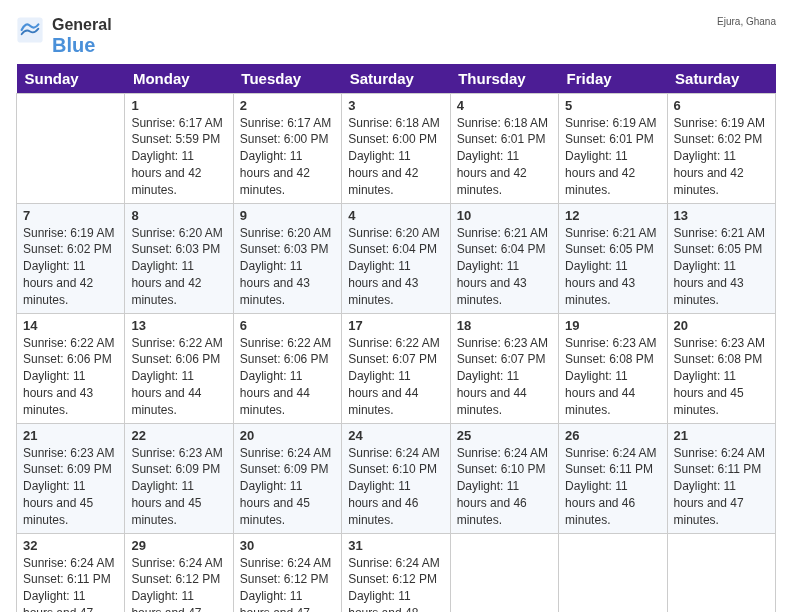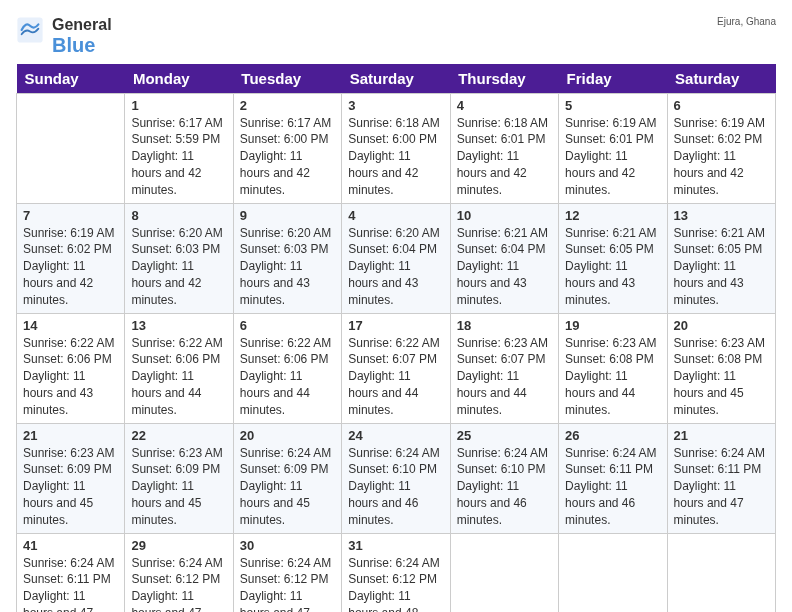--- a/index.html
+++ b/index.html
@@ -224,21 +224,21 @@
           <div class="day-num">26</div>
           <div class="day-info">Sunrise: 6:24 AM<br>Sunset: 6:11 PM<br>Daylight: 11 hours and 46 minutes.</div>
         </td>
         <td>
           <div class="day-num">21</div>
           <div class="day-info">Sunrise: 6:24 AM<br>Sunset: 6:11 PM<br>Daylight: 11 hours and 47 minutes.</div>
         </td>
       </tr>
       <tr>
         <td>
-          <div class="day-num">41</div>
+          <div class="day-num">32</div>
           <div class="day-info">Sunrise: 6:24 AM<br>Sunset: 6:11 PM<br>Daylight: 11 hours and 47 minutes.</div>
         </td>
         <td>
           <div class="day-num">29</div>
           <div class="day-info">Sunrise: 6:24 AM<br>Sunset: 6:12 PM<br>Daylight: 11 hours and 47 minutes.</div>
         </td>
         <td>
           <div class="day-num">30</div>
           <div class="day-info">Sunrise: 6:24 AM<br>Sunset: 6:12 PM<br>Daylight: 11 hours and 47 minutes.</div>
         </td>

